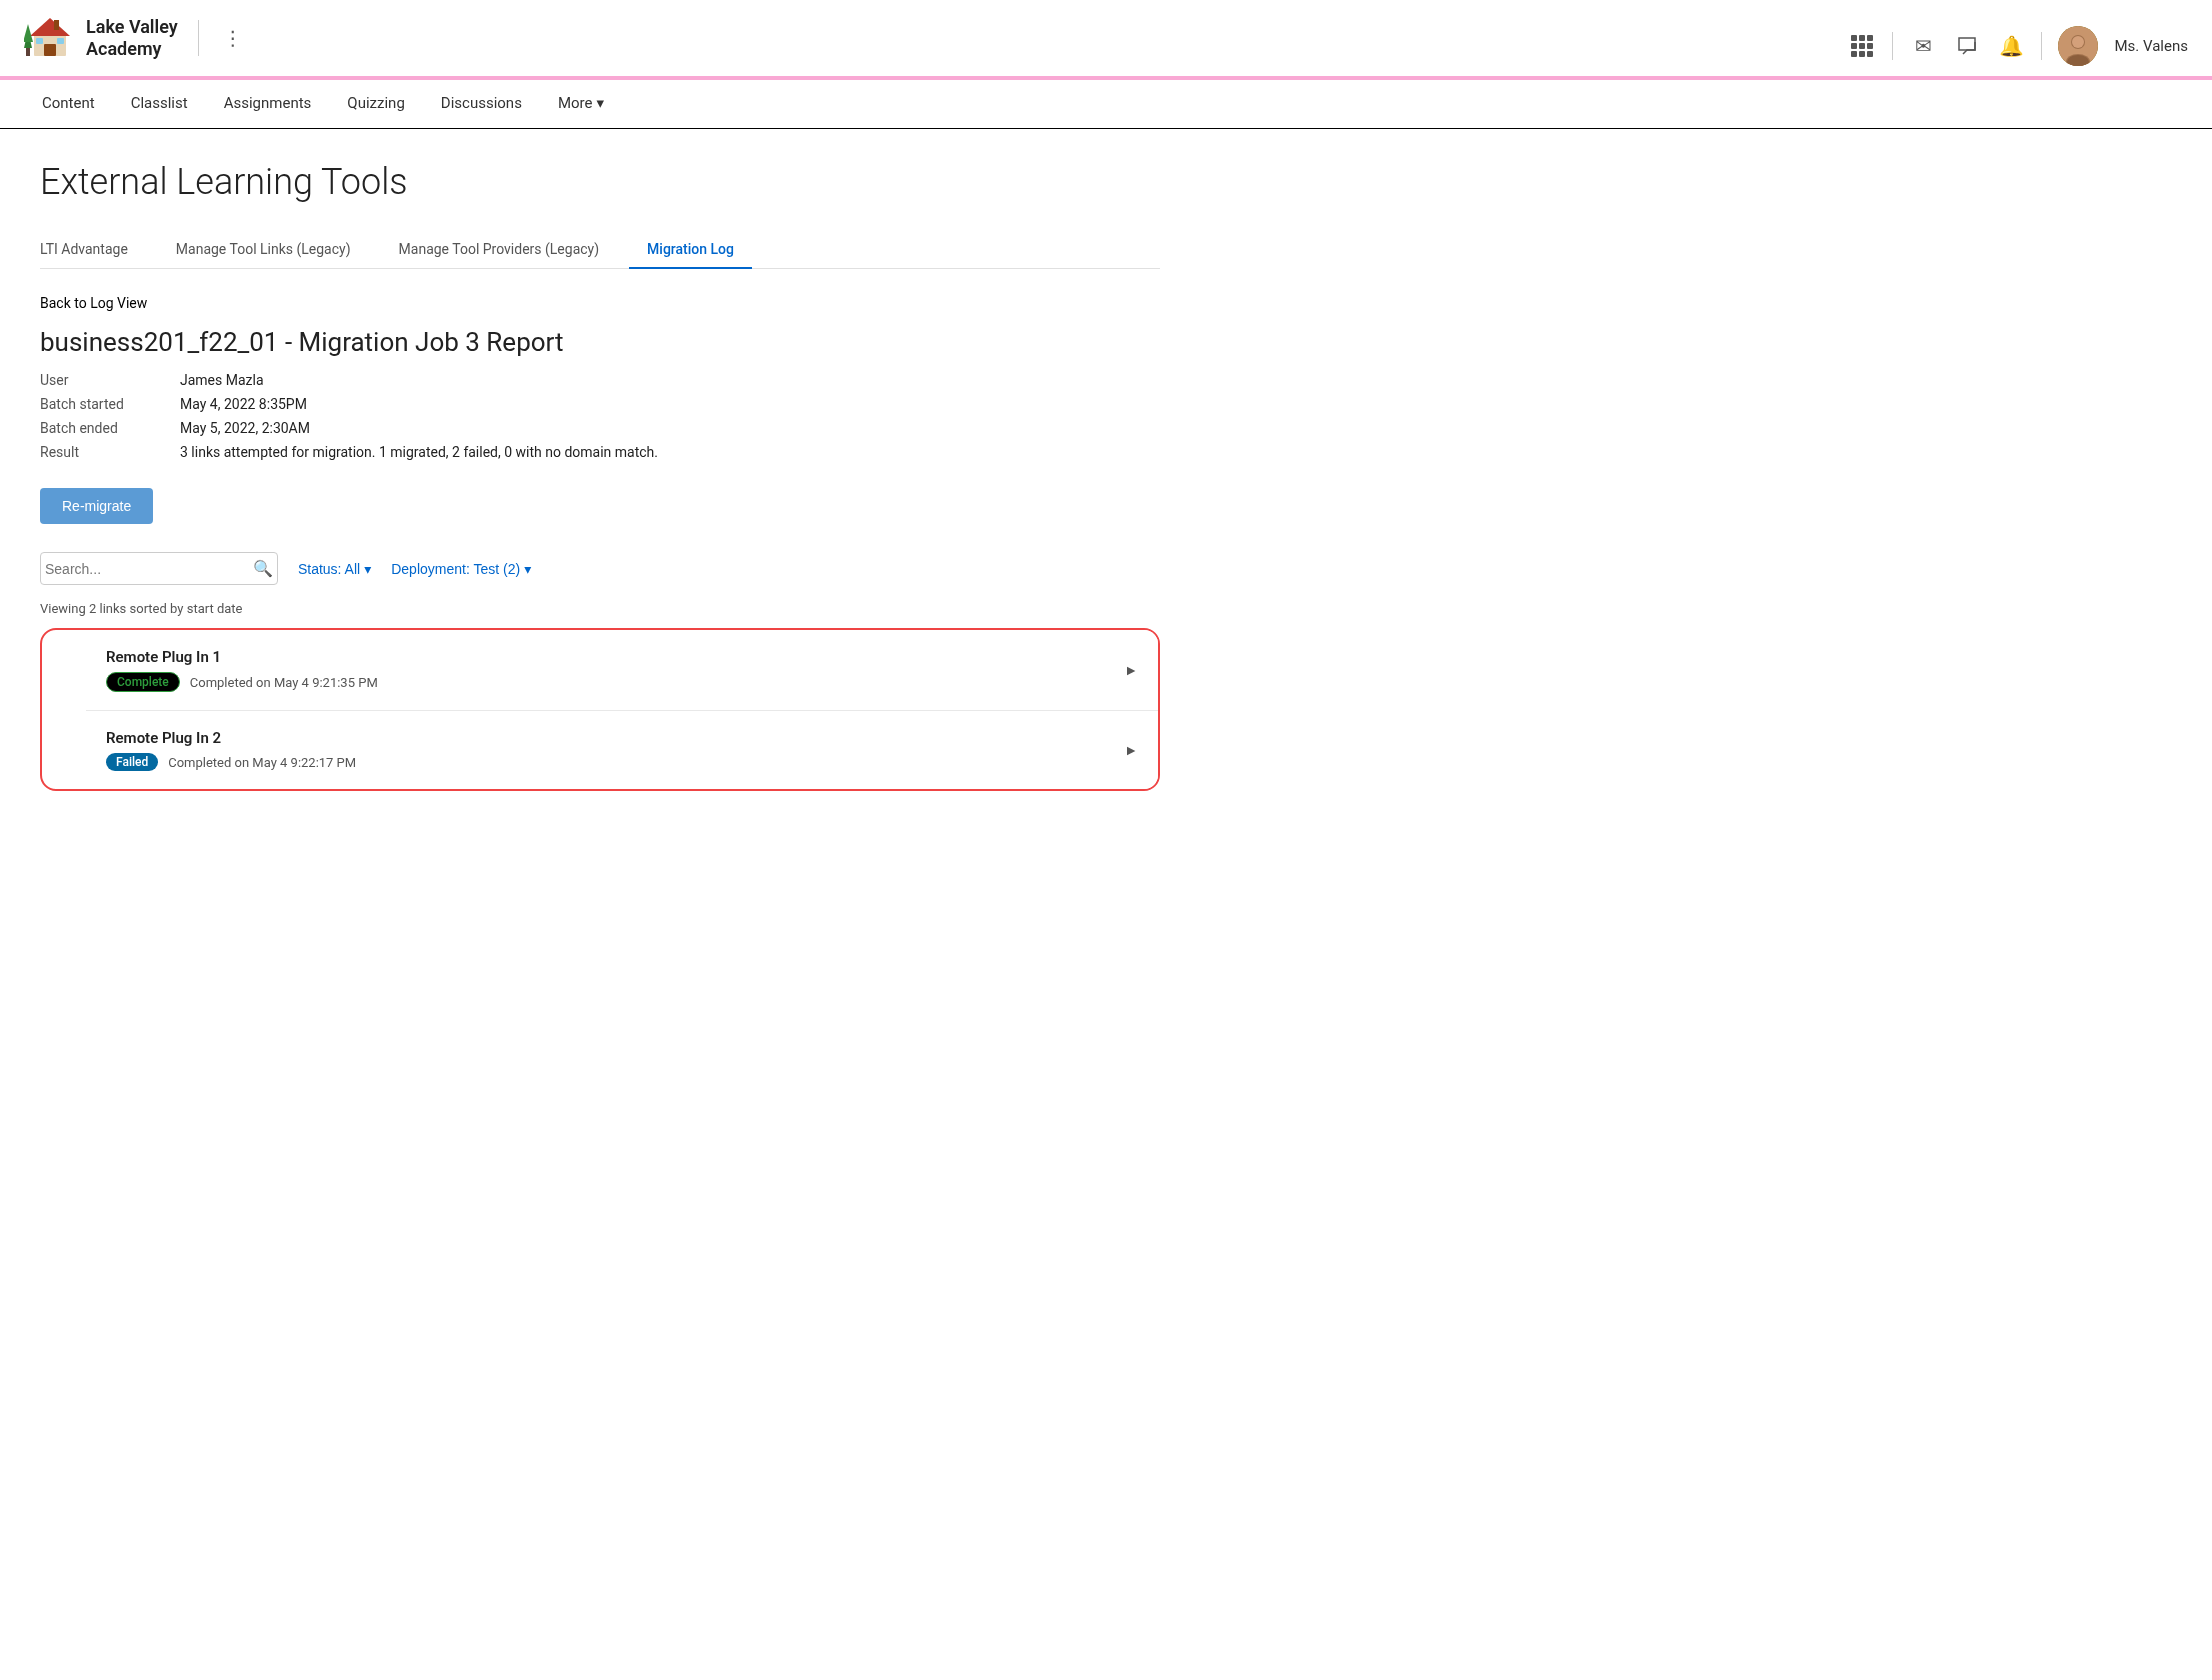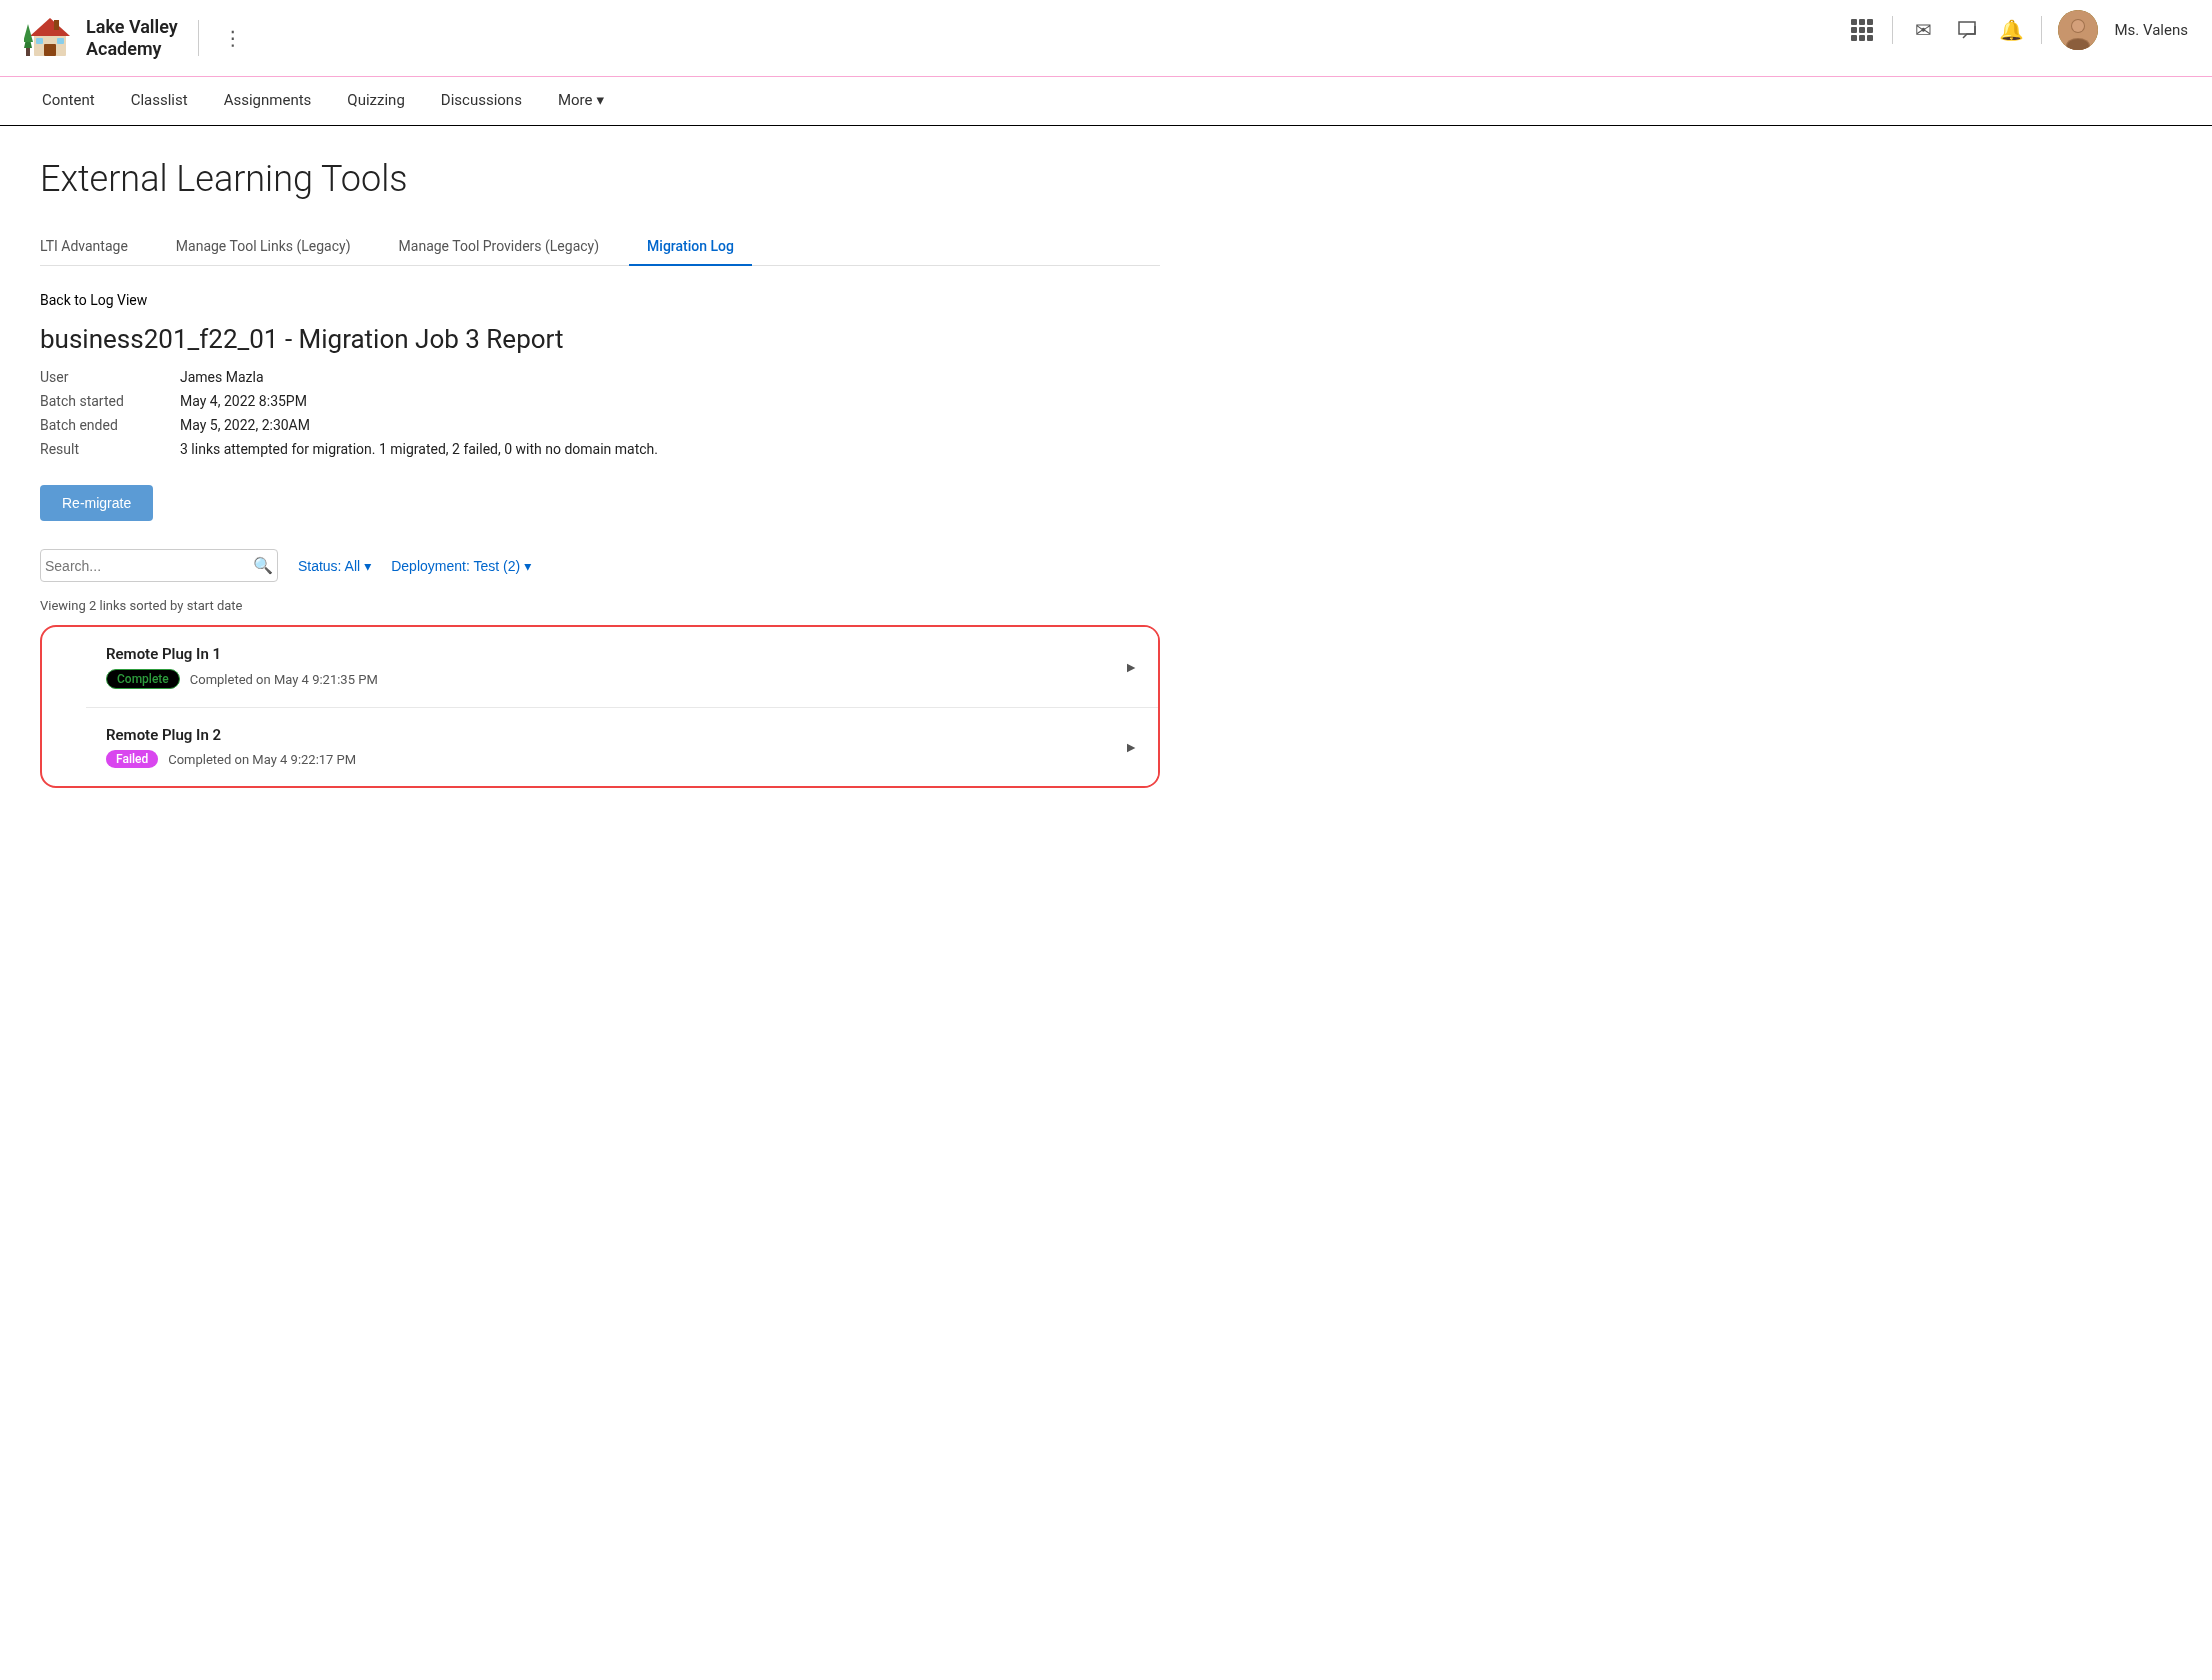--- a/index.html
+++ b/index.html
@@ -1,24 +1,24 @@
 <!DOCTYPE html>
 <html><head>
   <meta charset="utf-8">
   <style>
     * { box-sizing: border-box; margin: 0; padding: 0; }
     body { font-family: -apple-system, BlinkMacSystemFont, 'Segoe UI', Roboto, sans-serif; background: #fff; color: #333; font-size: 16px; }
 
     
     .header {
       display: flex;
-      align-items: flex-start;
+      align-items: flex-end;
       justify-content: space-between;
       padding: 10px 24px;
-      border-bottom: 1px solid #f9a8d4;
+      border-bottom: 4px solid #f9a8d4;
       background: #fff;
     }
     .header-left {
       display: flex;
       align-items: center;
       gap: 10px;
     }
     .school-name {
       font-size: 18px;
       font-weight: 600;
@@ -262,21 +262,21 @@
       border-radius: 12px;
       font-size: 12px;
       font-weight: 500;
     }
     .badge-complete {
       border: 1.5px solid #2d9c3c;
       color: #2d9c3c;
       background: #000000;
     }
     .badge-failed {
-      background: #d946ef;
+      background: #0369a1;
       color: #fff;
       border: none;
       text-align: center;
     }
     .chevron-right {
       color: #555;
       font-size: 14px;
       cursor: pointer;
     }
 

